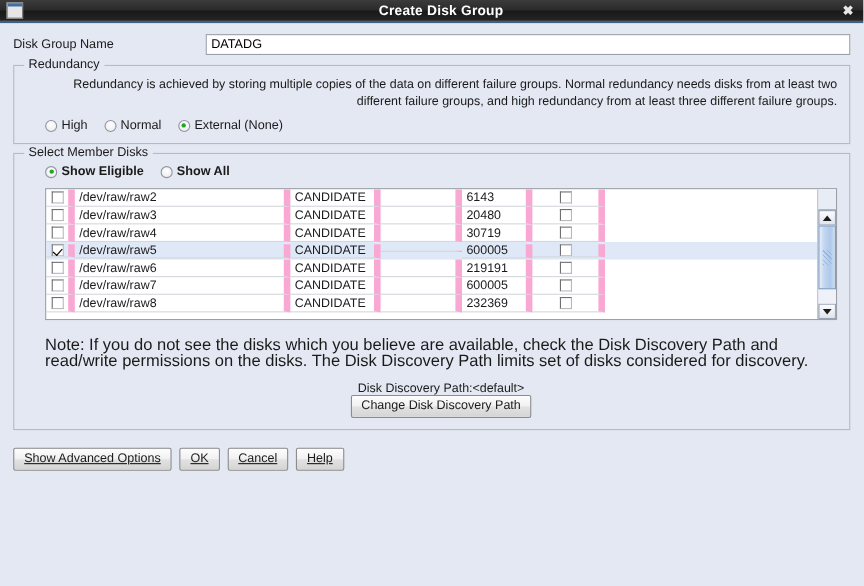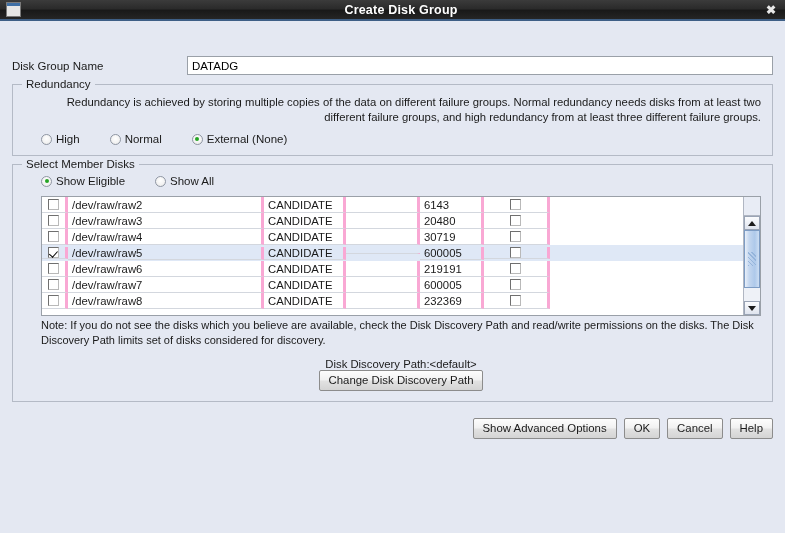--- a/index.html
+++ b/index.html
@@ -56,21 +56,21 @@
     padding: 0 12px;
     height: 512px;
     box-sizing: border-box;
     position: relative;
   }
 
   
   .dgname-row {
     display: flex;
     align-items: center;
-    padding-top: 35px;
+    padding-top: 10px;
     padding-bottom: 9px;
   }
   .dgname-label { width: 175px; font-size: 11.5px; }
   .dgname-input {
     flex: 1;
     height: 19px;
     background: #ffffff;
     border: 1px solid #9aa0a8;
     box-sizing: border-box;
     display: flex;
@@ -99,21 +99,21 @@
     white-space: nowrap;
   }
   .gb-text {
     line-height: 14.5px;
     font-size: 11.3px;
     margin: 0 0 9px 0;
     text-align: right;
   }
 
   
-  .radio-row { display: flex; align-items: flex-start; gap: 16px; }
+  .radio-row { display: flex; align-items: flex-start; gap: 1px; }
   .radio-item {
     display: flex;
     align-items: center;
     gap: 4px;
     margin-right: 14px;
     cursor: pointer;
     font-size: 11.5px;
   }
   .radio {
     width: 11px; height: 11px;
@@ -186,21 +186,21 @@
   }
   .tbody { flex: 1; overflow: hidden; }
   .trow {
     display: flex;
     height: 16px;
     box-sizing: border-box;
     cursor: pointer;
   }
   .trow.selected { background: #dfe8f6; align-items: center; }
   .td {
-    border-right: 3px solid #f9a8d4;
+    border-right: 6px solid #f9a8d4;
     border-bottom: 1px solid #d3d7de;
     box-sizing: border-box;
     display: flex;
     align-items: center;
     padding-left: 4px;
     font-size: 11.3px;
     overflow: hidden;
     white-space: nowrap;
   }
   .td.filler, .th.filler { border-right: none; }
@@ -256,21 +256,21 @@
     position: absolute;
     left: 3px; right: 3px;
     top: 50%;
     transform: translateY(-50%);
     height: 14px;
     background-image: repeating-linear-gradient(45deg, #8fb0d8 0 1px, transparent 1px 3px);
     opacity: .85;
   }
 
   
-  .note { line-height: 14.5px; font-size: 11px; margin: 2px 0 0 0; }
+  .note { line-height: 14.5px; font-size: 15px; margin: 16px 0 0 0; }
   .discovery-row {
     display: flex;
     align-items: center;
     margin-top: 11px;
     flex-direction: column;
   }
   .discovery-label { font-size: 11.3px; }
   .discovery-spacer { flex: 1; }
 
   
@@ -288,23 +288,24 @@
   }
 
   
   .footer-text {
     line-height: 14.5px;
     font-size: 11.3px;
     margin: 6px 0 0 0;
   }
   .footer-btns {
     display: flex;
-    justify-content: flex-end;
+    justify-content: flex-start;
     gap: 7px;
     margin-top: 16px;
+    text-decoration: underline;
   }
 </style>
 </head>
 <body>
 
 <div class="titlebar">
   <div class="titlebar-icon"></div>
   <div class="titlebar-title">Create Disk Group</div>
   <div class="titlebar-close">✖</div>
 </div>
@@ -331,21 +332,21 @@
       <div class="radio-item">
         <span class="radio checked"></span>
         <span>External (None)</span>
       </div>
     </div>
   </div>
 
   <div class="groupbox">
     <div class="gb-title">Select Member Disks</div>
 
-    <div class="radio-row" style="margin-bottom:9px;">
+    <div class="radio-row" style="margin-bottom:9px;font-weight:bold;">
       <div class="radio-item">
         <span class="radio checked"></span>
         <span>Show Eligible</span>
       </div>
       <div class="radio-item">
         <span class="radio"></span>
         <span>Show All</span>
       </div>
     </div>
 

